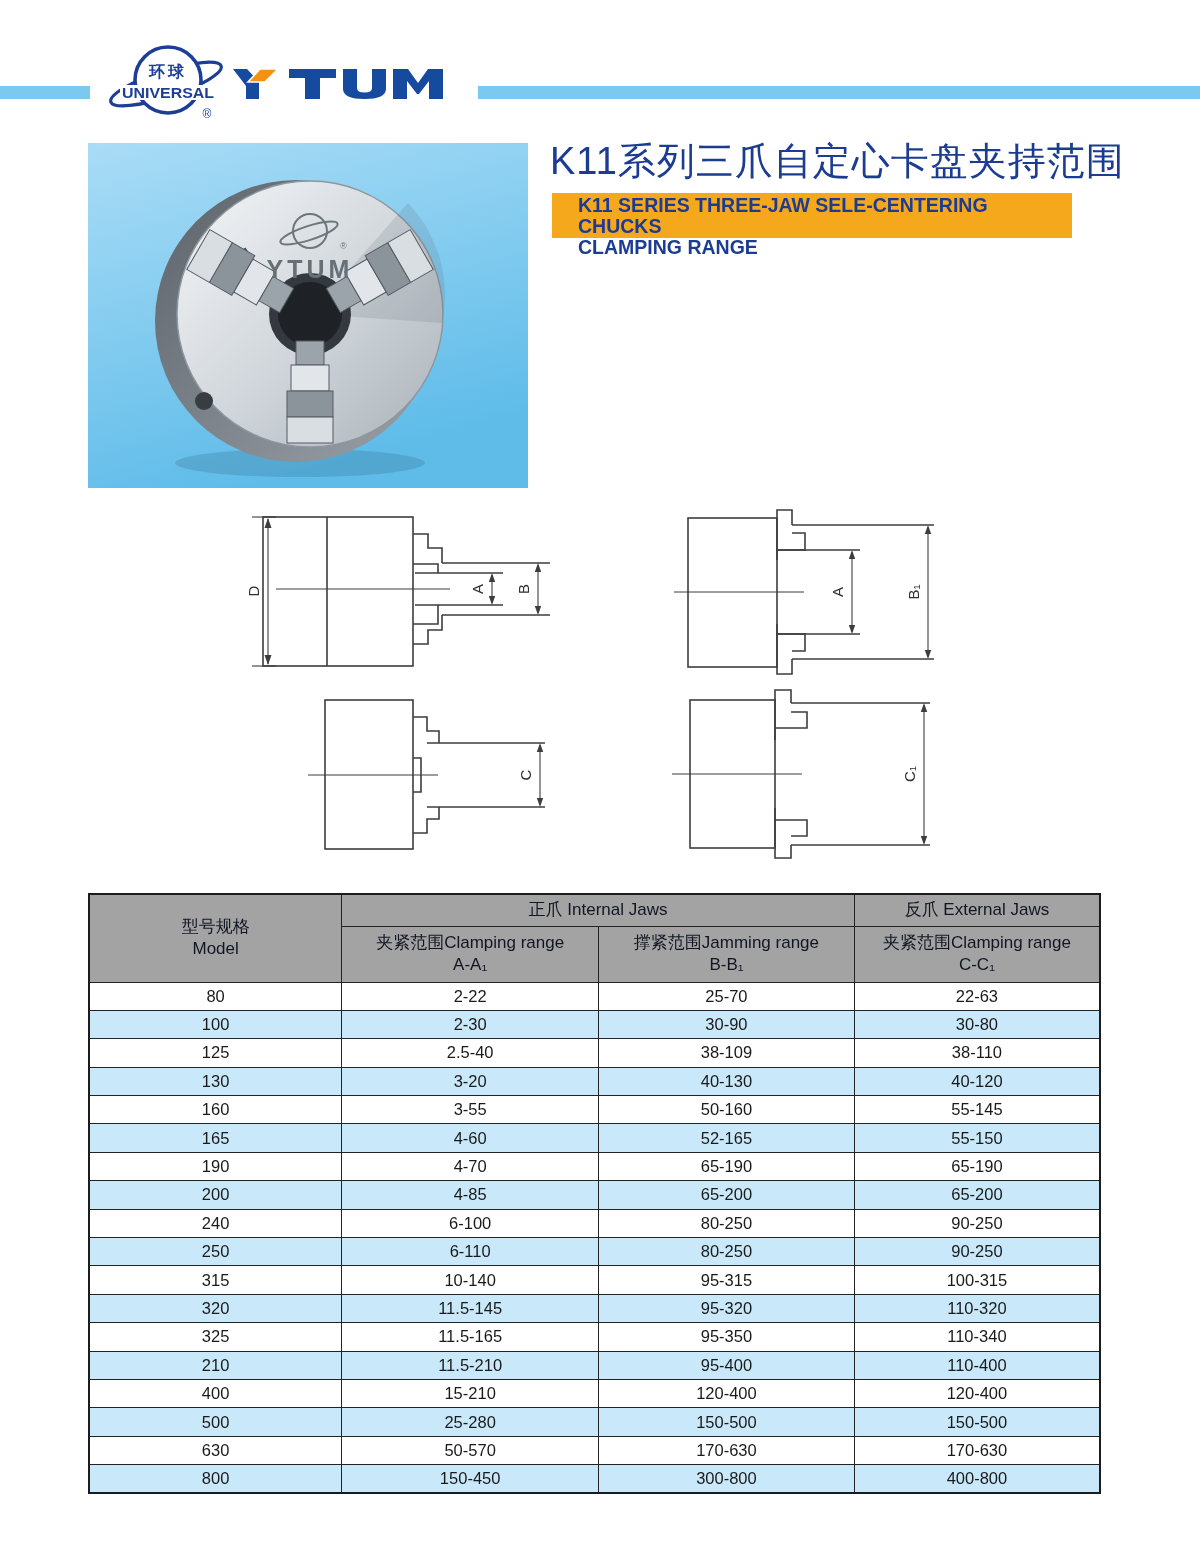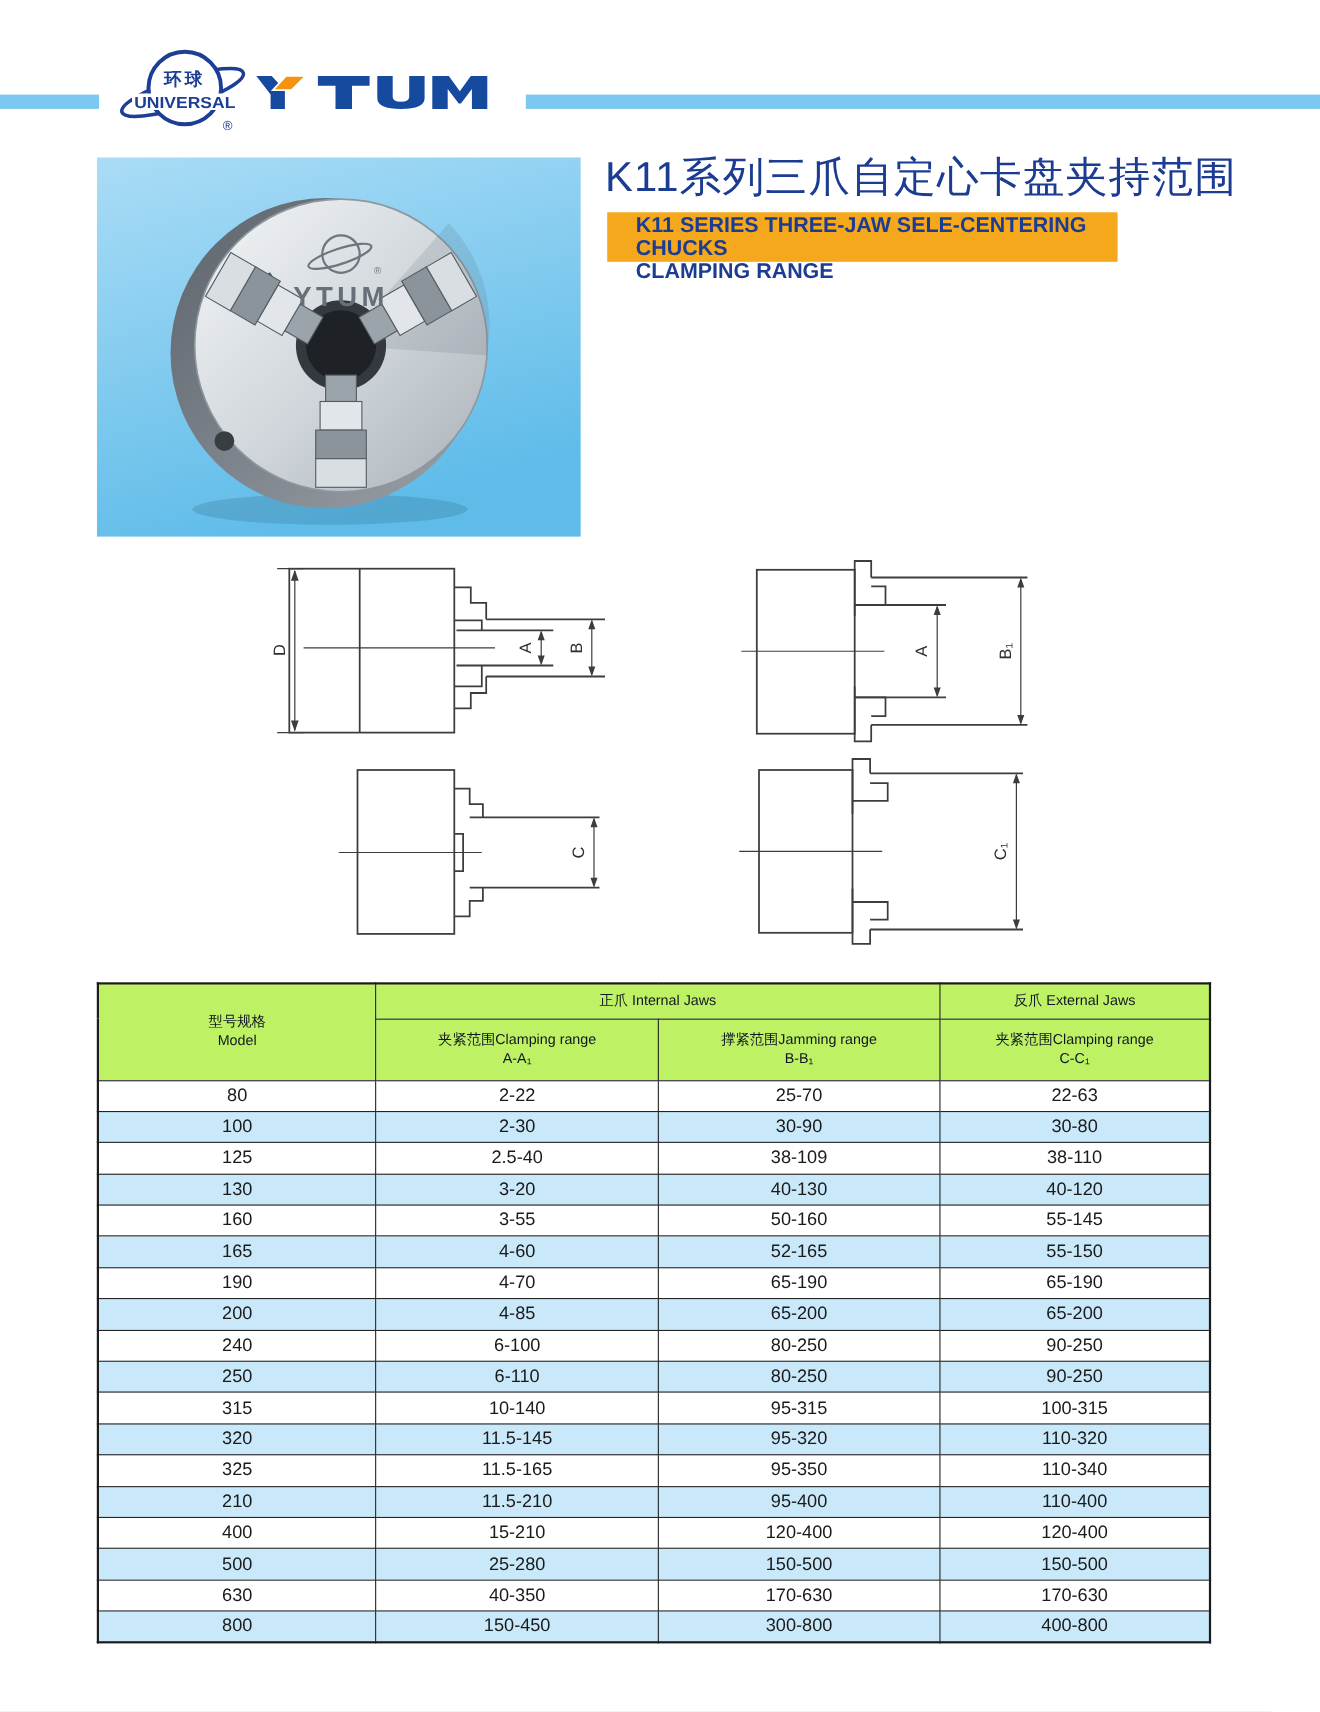--- a/index.html
+++ b/index.html
@@ -17,40 +17,40 @@
   .globe-logo   { position:absolute; left:104px; top:32px; width:122px; height:96px; }
   .ytum-wordmark{ position:absolute; left:231px; top:68px; width:218px; height:36px; }
   
   .product-photo { position:absolute; left:88px; top:143px; width:440px; height:345px; }
   .page-title {
     position:absolute; left:550px; top:136px; width:560px;
     font-size:38px; font-weight:normal; color:#1c3c92; letter-spacing:1px;
     white-space:nowrap; margin:0;
   }
   .subtitle-banner {
-    position:absolute; left:552px; top:193px; width:464px; height:45px;
+    position:absolute; left:552px; top:193px; width:520px; height:45px;
     background:#f6a81c; color:#1c3c92; font-weight:bold;
     font-size:19.5px; line-height:21px; padding:2px 8px 0 26px;
   }
   
   .diag { position:absolute; }
   .d1 { left:218px; top:503px; width:350px; height:182px; }
   .d2 { left:672px; top:500px; width:325px; height:195px; }
   .d3 { left:268px; top:692px; width:305px; height:185px; }
   .d4 { left:670px; top:686px; width:315px; height:200px; }
   .diag svg { width:100%; height:100%; display:block; }
   .diag text { font-family:"Liberation Sans","DejaVu Sans",sans-serif; font-size:15px; fill:#2e2e2e; }
   
   .spec-table-wrap { position:absolute; left:88px; top:893px; width:1013px; }
   table.spec { width:100%; border-collapse:collapse; table-layout:fixed; border:2.5px solid #1c1c1c; }
   table.spec th, table.spec td {
     border:1.5px solid #232323; text-align:center; vertical-align:middle;
     font-weight:normal; padding:0;
   }
-  table.spec thead th { background:#bef264; color:#111622; font-size:13px; line-height:1.3; }
+  table.spec thead th { background:#a3a3a3; color:#111622; font-size:17px; line-height:1.3; }
   thead tr.h1 th { height:32px; }
   thead tr.h2 th { height:56px; }
   table.spec tbody td { height:28.4px; font-size:16.5px; background:#ffffff; }
   table.spec tbody tr:nth-child(even) td { background:#c9e9fa; }
   .sub2 { display:block; }
 </style>
 </head>
 <body>
 
 <div class="page">
@@ -364,21 +364,21 @@
       <td>120-400</td>
     </tr>
           <tr>
       <td>500</td>
       <td>25-280</td>
       <td>150-500</td>
       <td>150-500</td>
     </tr>
           <tr>
       <td>630</td>
-      <td>40-350</td>
+      <td>50-570</td>
       <td>170-630</td>
       <td>170-630</td>
     </tr>
           <tr>
       <td>800</td>
       <td>150-450</td>
       <td>300-800</td>
       <td>400-800</td>
     </tr>
         </tbody>

